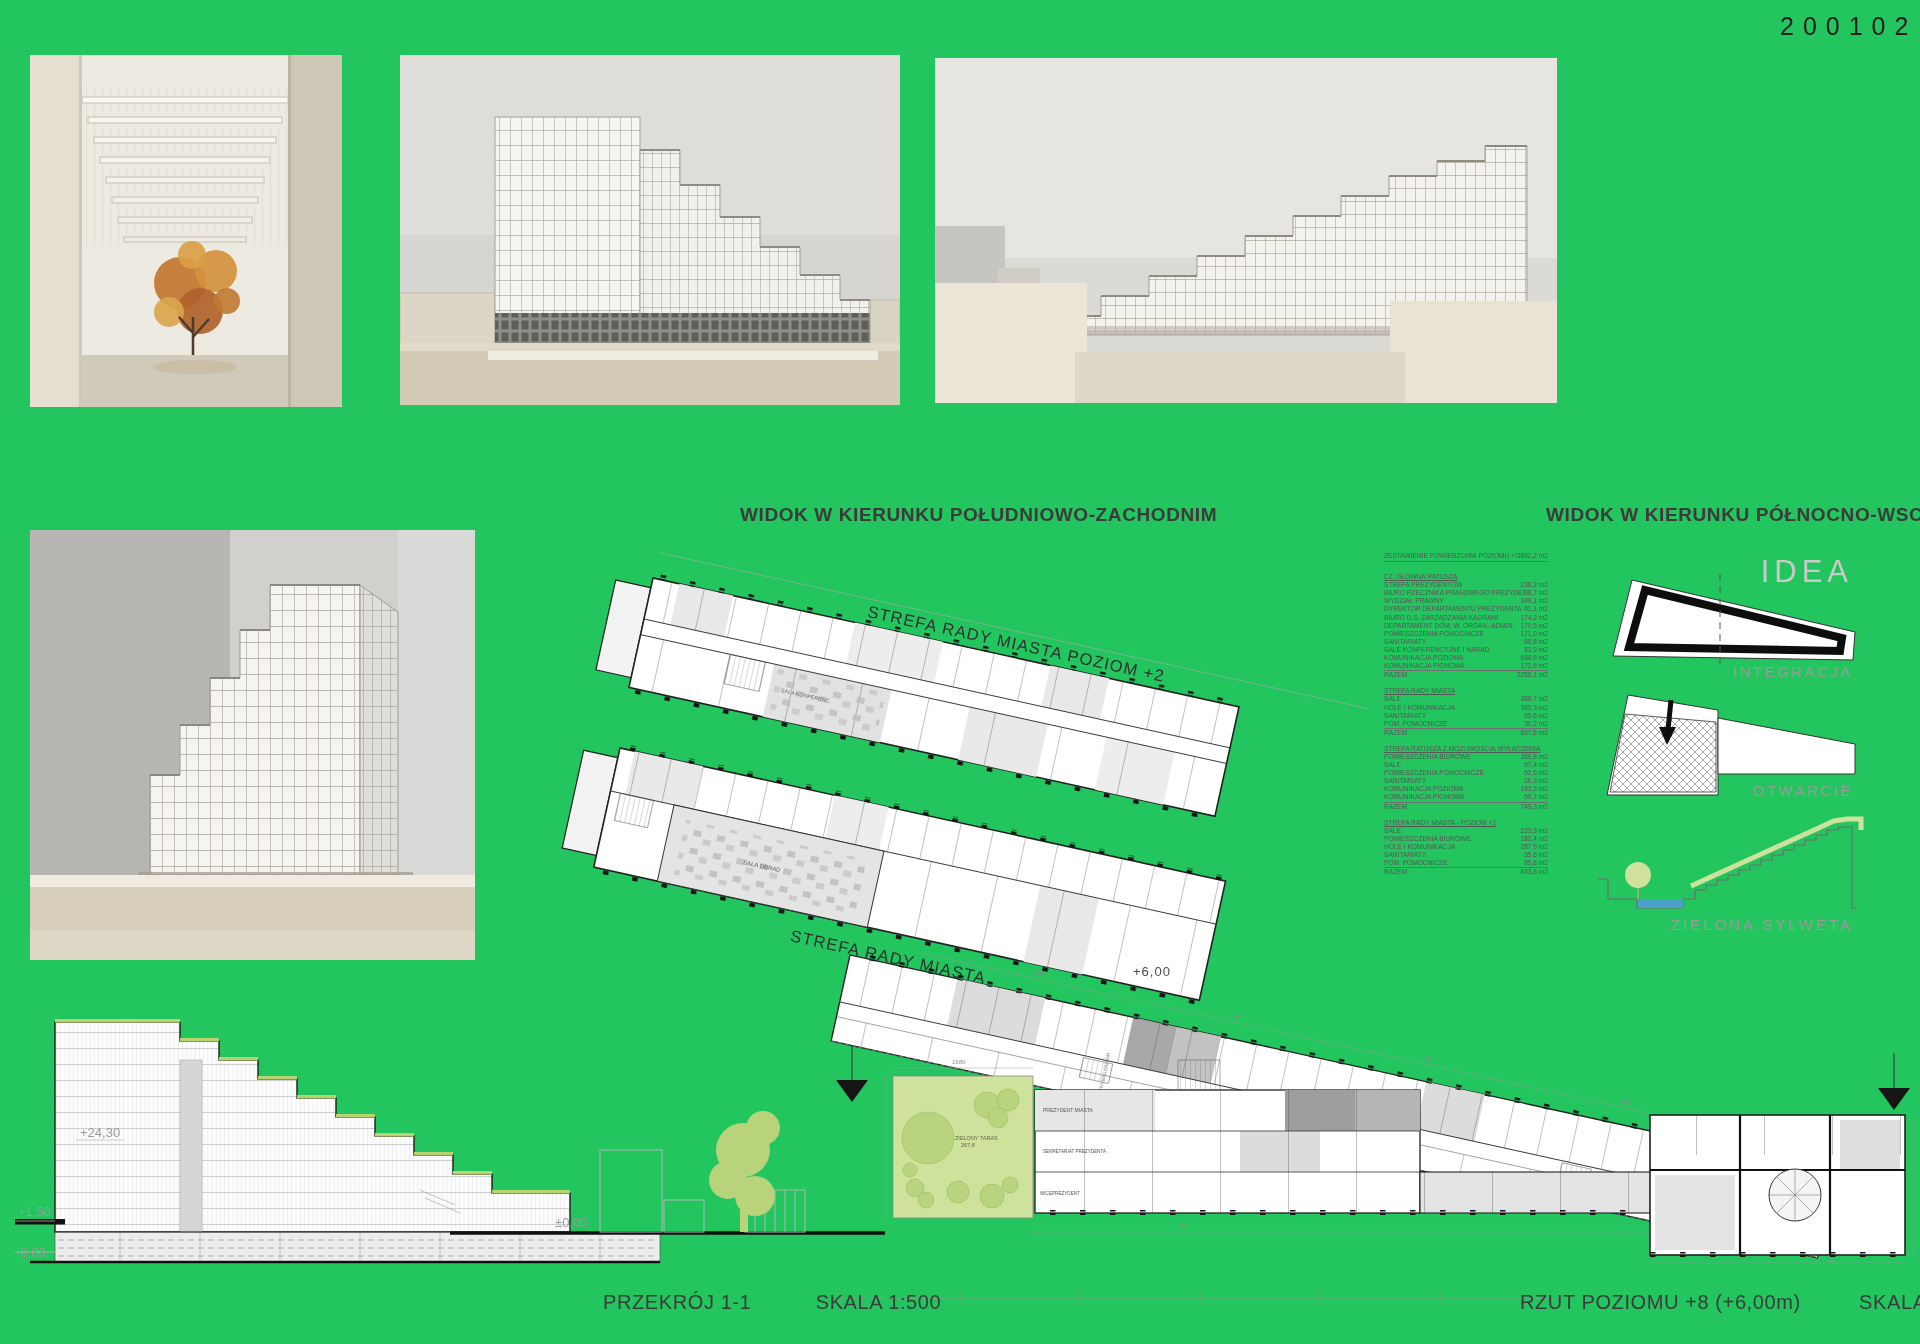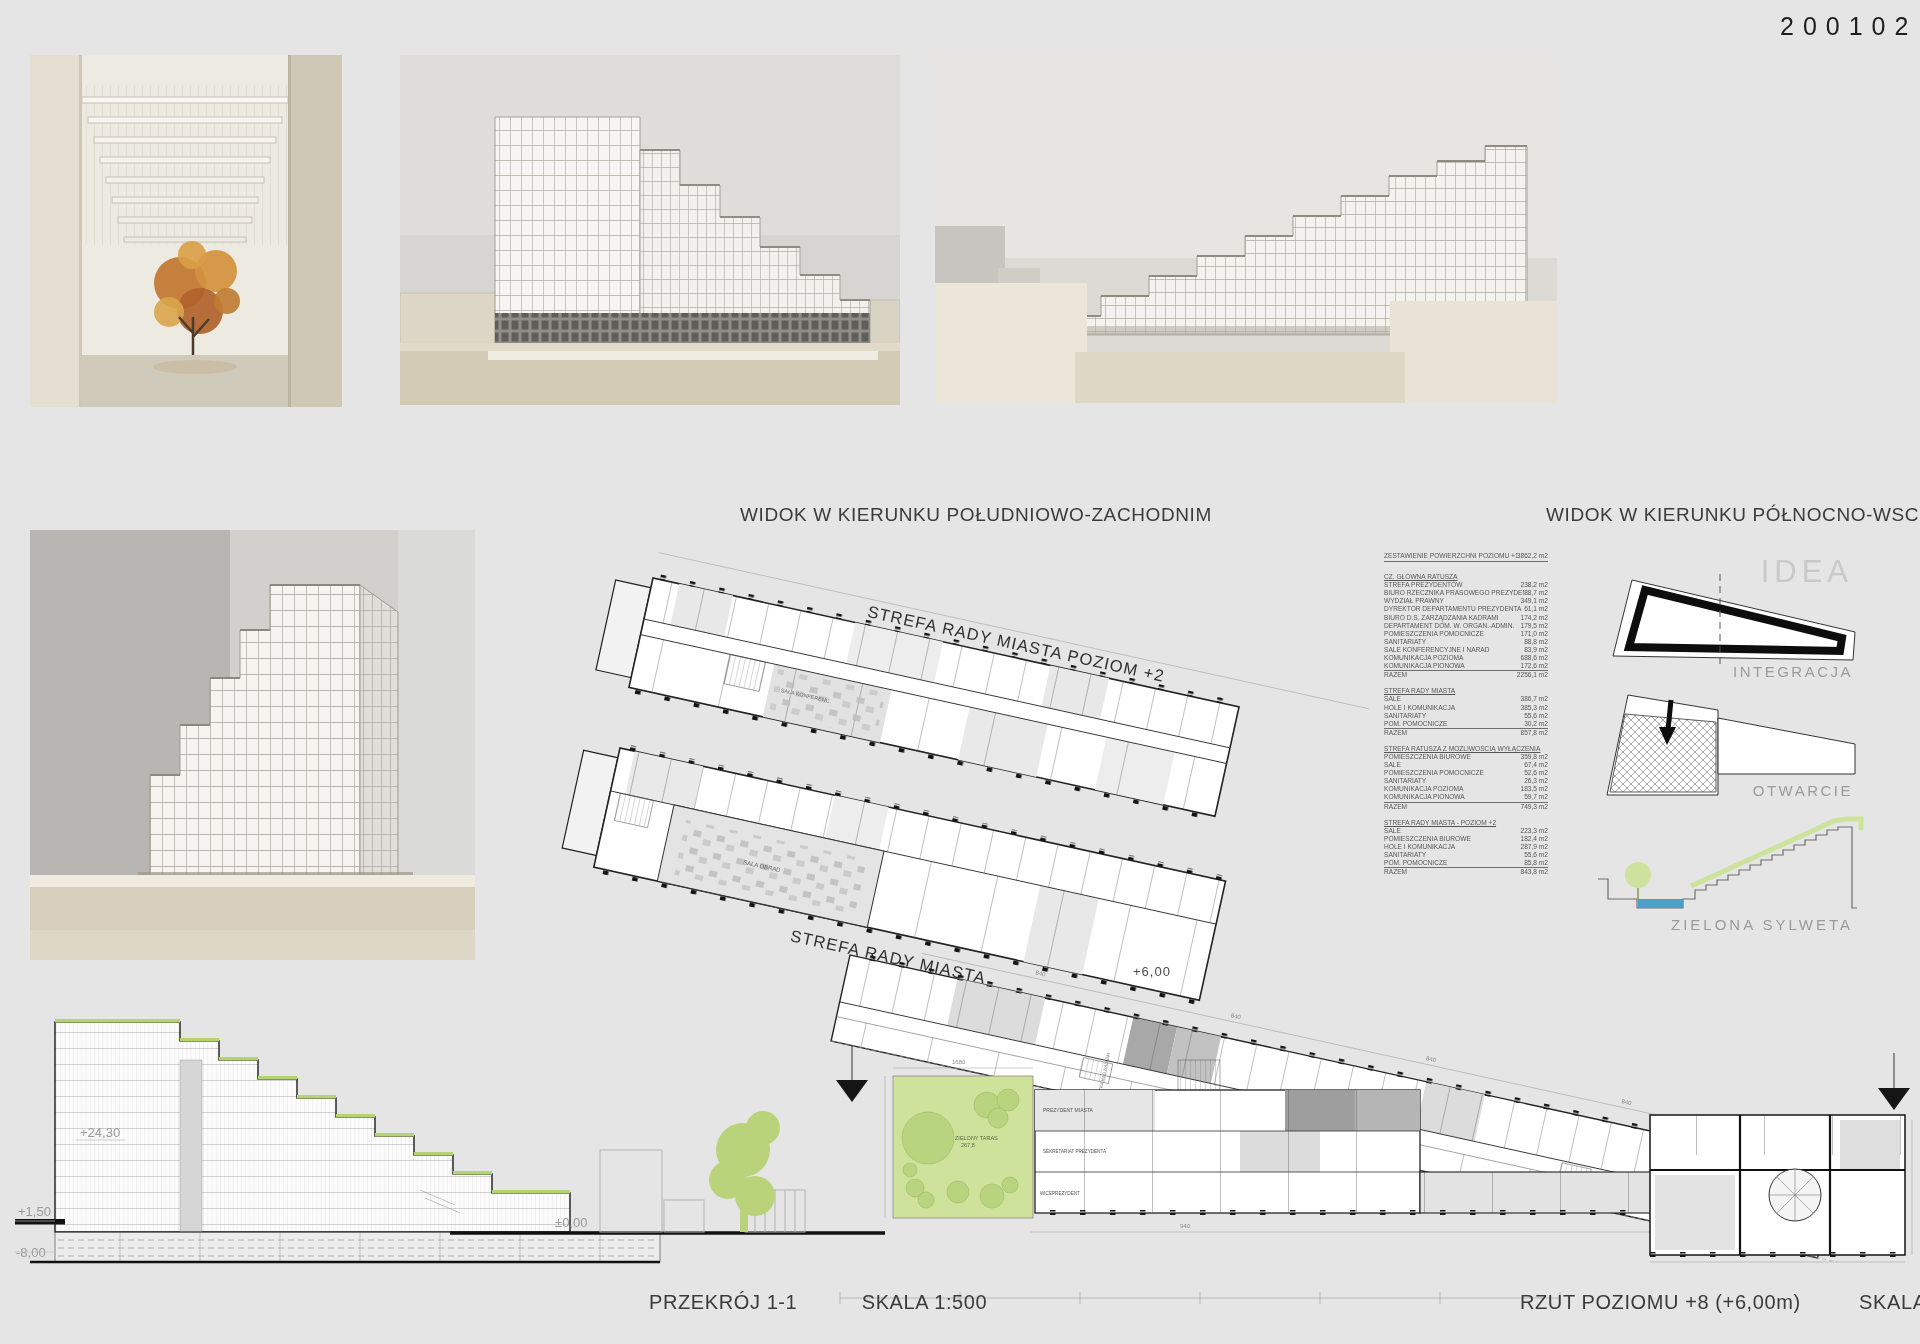--- a/index.html
+++ b/index.html
@@ -1,20 +1,20 @@
 <!DOCTYPE html>
 <html><head>
 <meta charset="utf-8">
 <style>
   html,body{margin:0;padding:0;background:#fff;}
-  .board{position:relative;width:1920px;height:1344px;background:#e5e5e5;
+  .board{position:relative;width:1920px;height:1344px;background:#22c55e;
          font-family:"Liberation Sans",sans-serif;overflow:hidden;color:#3a3a3a;}
   .abs{position:absolute;}
   .pagenum{font-size:25px;letter-spacing:9px;color:#1e1e1e;}
-  .caption{font-size:19px;letter-spacing:.6px;color:#3b3b3b;white-space:nowrap;}
+  .caption{font-size:19px;letter-spacing:.6px;color:#3b3b3b;white-space:nowrap;font-weight:bold;}
   .caption2{font-size:20px;letter-spacing:.6px;color:#3b3b3b;white-space:nowrap;}
   .photo{display:block;}
   
   .atable{width:164px;font-size:6.6px;line-height:8.1px;color:#565656;}
   .tr{display:flex;justify-content:space-between;align-items:flex-end;}
   .tl{text-align:left;padding-right:3px;white-space:nowrap;overflow:hidden;}
   .tv{text-align:right;white-space:nowrap;}
   .tr.hd{border-bottom:1px solid #6e6e6e;padding-bottom:1px;margin-bottom:3px;}
   .tr.ttl .tl{text-decoration:underline;}
   .tr.sum{border-top:1px solid #6e6e6e;}
@@ -596,21 +596,21 @@
       <text x="8" y="216">+1,50</text>
       <text x="6" y="257">-8,00</text>
     </g>
     <g stroke="#bbb" stroke-width=".7">
       <line x1="5" y1="221" x2="45" y2="221"></line>
         <line x1="5" y1="252" x2="45" y2="252"></line>
       <line x1="66" y1="140" x2="115" y2="140"></line>
     </g>
   </svg>
 
-  <div class="abs caption2" style="left:603px;top:1291px;margin-left:46px;">
+  <div class="abs caption2" style="left:603px;top:1291px;">
     <span>PRZEKRÓJ 1-1</span>
     <span style="display:inline-block;width:52px;"></span>
     <span>SKALA 1:500</span>
   </div>
   <div class="abs caption2" style="left:1520px;top:1291px;">
     <span>RZUT POZIOMU +8 (+6,00m)</span>
     <span style="display:inline-block;width:46px;"></span>
     <span>SKALA 1:250</span>
   </div>
 

